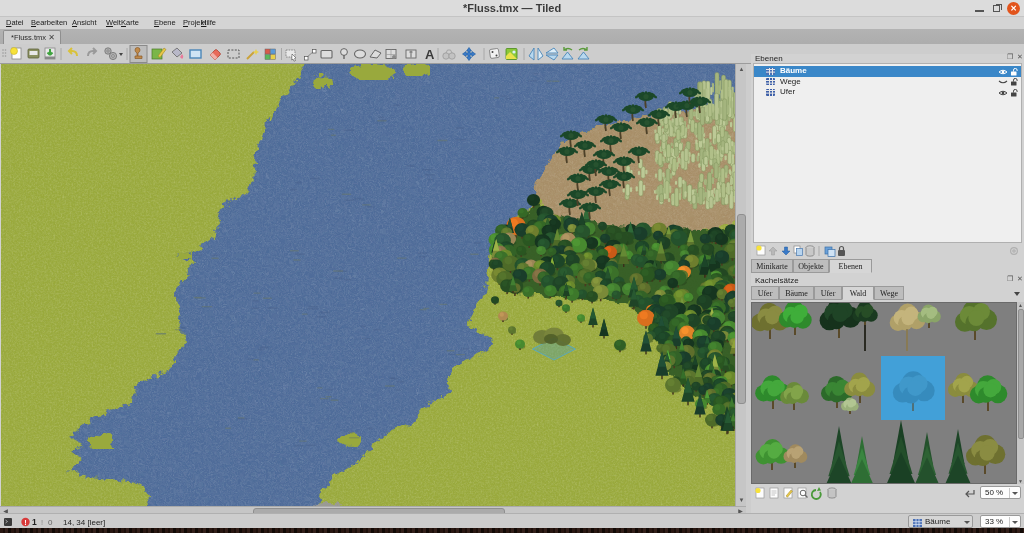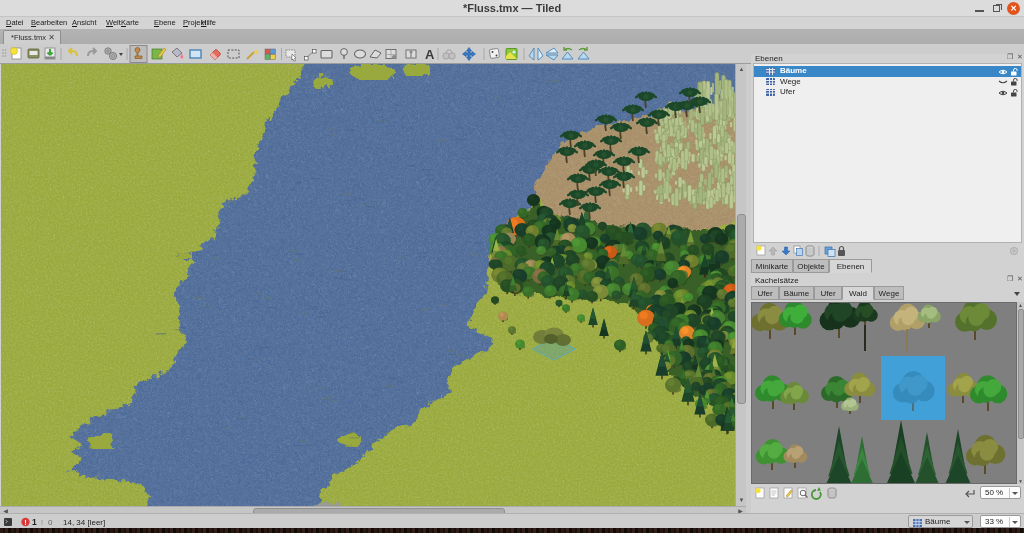--- a/index.html
+++ b/index.html
@@ -25,21 +25,21 @@
 .ptitle { position:absolute; left:0; width:273px; height:9px; font-size:8px; color:#222; }
 .plist { position:absolute; left:2px; top:9px; width:269px; height:180px; background:#efefef; border:1px solid #b0b0b0; }
 .lrow { position:absolute; left:0; width:267px; height:10.5px; font-size:8px; color:#222; line-height:10.5px; }
 .lrow.sel { background:#3a87c8; color:#fff; font-weight:bold; }
 .gicon { position:absolute; left:12px; top:1.5px; width:9px; height:7px; background:#3d5fa8; border-radius:1px; }
 .gicon:before { content:""; position:absolute; left:2.6px; top:0; width:1px; height:7px; background:#e8e8e8; box-shadow:3px 0 0 #e8e8e8; }
 .gicon:after { content:""; position:absolute; left:0; top:1.8px; width:9px; height:1px; background:#e8e8e8; box-shadow:0 2.6px 0 #e8e8e8; }
 .lname { position:absolute; left:26px; }
 .statusbar { left:0; top:513px; width:1024px; height:15px; background:#cdcdcd; border-top:1px solid #b0b0b0; font-size:8px; color:#222; }
 .darkstrip { left:0; top:528px; width:1024px; height:5px; background:repeating-linear-gradient(90deg,#2a1812 0 3px,#1c0f0a 3px 5px,#33201a 5px 8px,#120a06 8px 11px); }
-.tabs2 { position:absolute; font-size:8px; color:#222; }
+.tabs2 { position:absolute; font-size:8px; color:#222;font-family:Liberation Serif, serif; }
 .tab2 { position:absolute; top:0; height:14px; background:#bdbdbd; border:1px solid #9a9a9a; line-height:13px; text-align:center; }
 .tab2.act { background:#d6d6d6; border-bottom-color:#d6d6d6; }
 .combo { position:absolute; height:13px; background:#fdfdfd; border:1px solid #9a9a9a; border-radius:2px; font-size:8px; color:#222; line-height:12px; padding-left:4px; }
 .combo .arr { position:absolute; right:2px; top:5px; width:0; height:0; border-left:3px solid transparent; border-right:3px solid transparent; border-top:3.5px solid #555; }
 .combo .sep { position:absolute; right:10px; top:1px; width:1px; height:10px; background:#c9c9c9; }
 .winbtn { position:absolute; top:0; height:17px; }
 .ri { position:absolute; top:1.5px; width:10px; height:8px; }
 </style>
 </head>
 <body>

